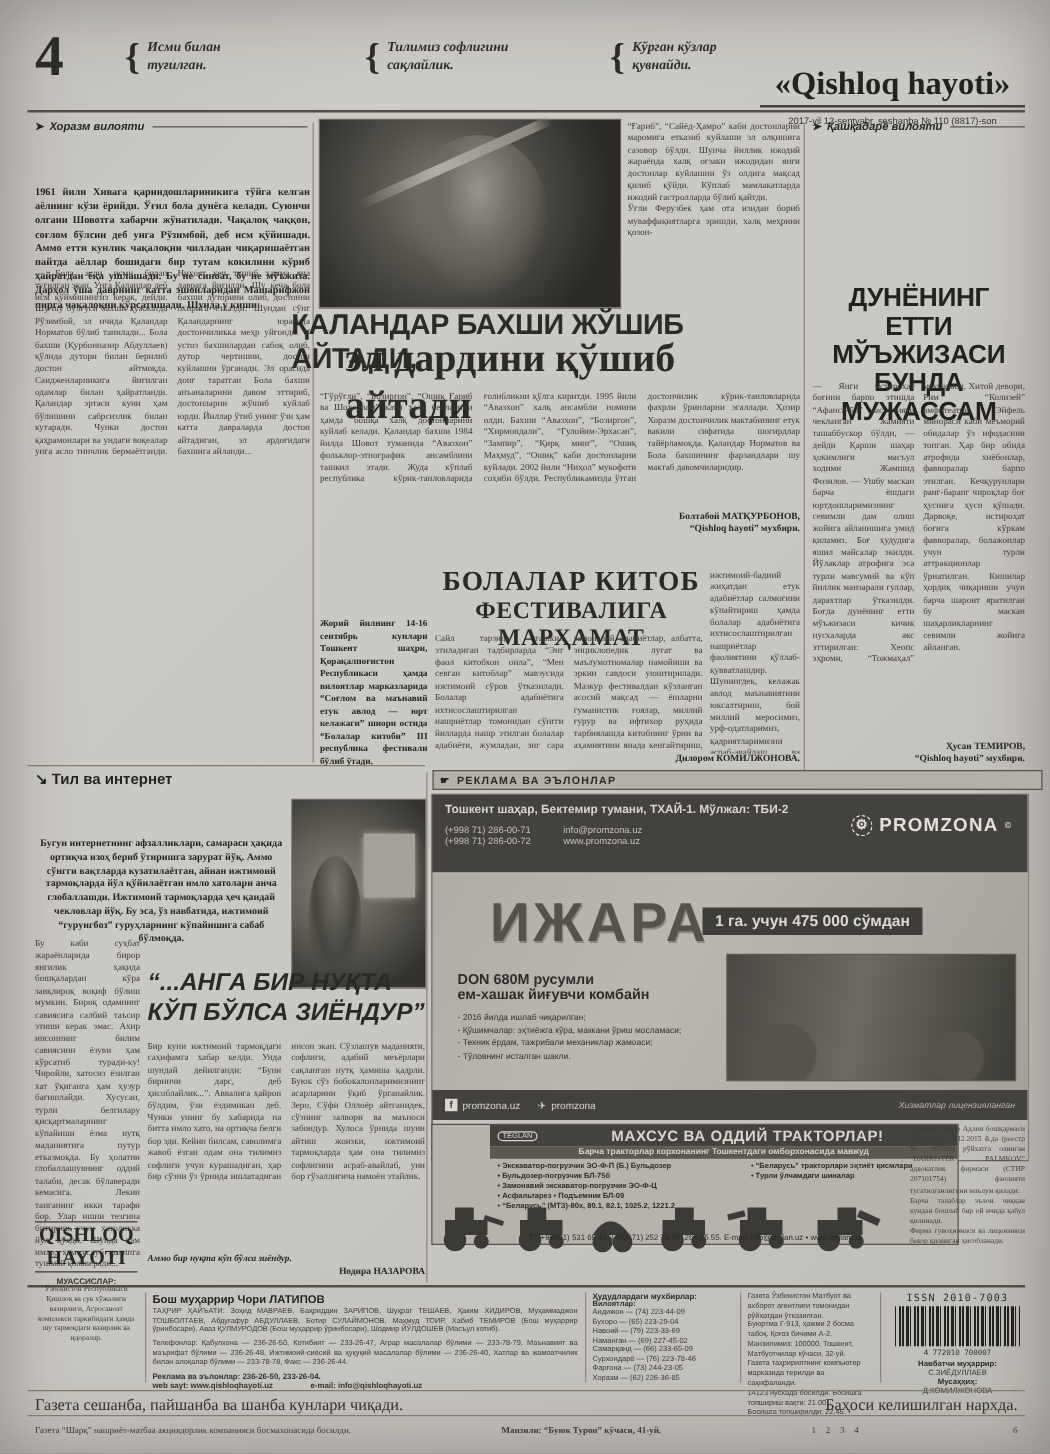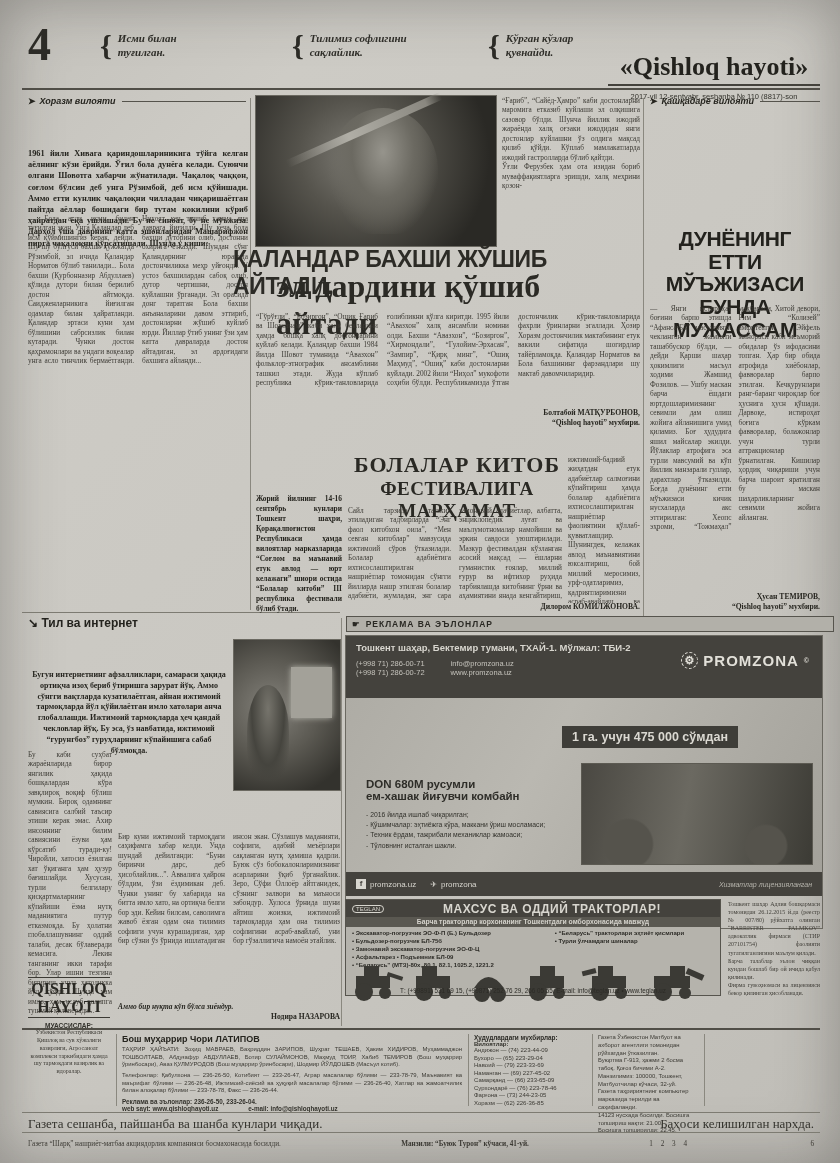--- a/index.html
+++ b/index.html
@@ -118,20 +118,24 @@
   </div>
   <div class="abs lead" style="left:30px;top:634px;width:198px;height:112px;font-size:8px;text-align:center;overflow:hidden;">Бугун интернетнинг афзалликлари, самараси ҳақида ортиқча изоҳ бериб ўтиришга зарурат йўқ. Аммо сўнгги вақтларда кузатилаётган, айнан ижтимоий тармоқларда йўл қўйилаётган имло хатолари анча глобаллашди. Ижтимоий тармоқларда ҳеч қандай чекловлар йўқ. Бу эса, ўз навбатида, ижтимоий “гурунгбоз” гуруҳларнинг кўпайишига сабаб бўлмоқда.</div>
 
   <div class="abs photo" style="left:234px;top:640px;width:106px;height:150px;background:radial-gradient(circle at 35% 45%, #84827b 0%, #5b5952 45%, #33322d 85%);">
     <div style="position:absolute;right:8%;top:18%;width:38%;height:34%;background:#a3a199;box-shadow:0 0 6px #b5b3ab;"></div>
     <div style="position:absolute;left:12%;top:30%;width:40%;height:64%;background:radial-gradient(ellipse at 50% 25%, #76746c 0%, #45443e 55%, transparent 85%);border-radius:50% 50% 30% 30%;"></div>
   </div>
 
   <div class="abs body-txt j" style="left:28px;top:750px;width:84px;height:278px;overflow:hidden;">Бу каби суҳбат жараёнларида бирор янгилик ҳақида бошқалардан кўра завқлироқ воқиф бўлиш мумкин. Бироқ одамнинг савиясига салбий таъсир этиши керак эмас. Ахир инсоннинг билим савиясини ёзуви ҳам кўрсатиб туради-ку! Чиройли, хатосиз ёзилган хат ўқиганга ҳам ҳузур бағишлайди. Хусусан, турли белгилару қисқартмаларнинг кўпайиши ёзма нутқ маданиятига путур етказмоқда. Бу ҳолатни глобаллашувнинг оддий талаби, десак бўлаверади кемасига. Лекин танганинг икки тарафи бор. Улар ишни тезгина битириш учун хатоликка йўл қўяди. Шунда ҳам имло, ҳам услуб қолипга тушмай қолаверади...</div>
 
+  <div class="abs h-sans" style="left:118px;top:774px;width:224px;font-style:italic;font-size:19.5px;line-height:1.25;color:#2a2924;">
+    <div>“...АНГА БИР НУҚТА</div>
+    <div>КЎП БЎЛСА ЗИЁНДУР”</div>
+  </div>
 
   <div class="abs body-txt j c2" style="left:118px;top:832px;width:222px;height:170px;overflow:hidden;">Бир куни ижтимоий тармоқдаги саҳифамга хабар келди. Унда шундай дейилганди: “Буни биринчи дарс, деб ҳисоблайлик...”. Аввалига ҳайрон бўлдим, ўзи ёздимикан деб. Чунки унинг бу хабарида на битта имло хато, на ортиқча белги бор эди. Кейин билсам, саволимга жавоб ёзган одам она тилимиз софлиги учун курашадиган, ҳар бир сўзни ўз ўрнида ишлатадиган инсон экан. Сўзлашув маданияти, софлиги, адабий меъёрлари сақланган нутқ ҳамиша қадрли. Буюк сўз бобокалонларимизнинг асарларини ўқиб ўрганайлик. Зеро, Сўфи Оллоёр айтганидек, сўзнинг залвори ва маъноси забондур. Хулоса ўрнида шуни айтиш жоизки, ижтимоий тармоқларда ҳам она тилимиз софлигини асраб-авайлаб, уни бор гўзаллигича намоён этайлик.</div>
   <div class="abs" style="left:118px;top:1002px;width:130px;font-size:7.4px;font-weight:bold;font-style:italic;color:#26251f;">Аммо бир нуқта кўп бўлса зиёндур.</div>
   <div class="abs byline" style="left:214px;top:1012px;width:126px;">Нодира НАЗАРОВА</div>
 
   <div class="abs" style="left:346px;top:616px;width:476px;height:14px;background:#b2b0a9;border:1px solid #56544d;display:flex;align-items:center;gap:5px;padding:0 5px;font-family:'Liberation Sans',sans-serif;font-weight:bold;font-size:8.5px;letter-spacing:1px;color:#2a2924;">
     <span>☛</span>
     <span>РЕКЛАМА ВА ЭЪЛОНЛАР</span>
   </div>
 
@@ -149,20 +153,21 @@
         </div>
       </div>
       <div style="position:absolute;right:12px;top:16px;display:flex;align-items:center;gap:5px;font-weight:bold;font-size:15px;letter-spacing:1px;color:#e2e0d9;">
         <span class="gear" style="border:1px dashed #e2e0d9;">⚙</span>
         <span>PROMZONA</span>
           <sup style="font-size:7px;">©</sup>
       </div>
     </div>
 
     <div style="height:174px;background:linear-gradient(120deg,#aeaca5 0%,#bab8b1 40%,#a3a19a 100%);position:relative;">
+      <div class="h-sans" style="position:absolute;left:46px;top:16px;font-size:44px;letter-spacing:3px;color:#54524b;text-shadow:1px 1px 0 #8a887f;">ИЖАРА</div>
       <div style="position:absolute;left:216px;top:28px;background:#3e3d38;color:#dbd9d2;font-family:'Liberation Sans',sans-serif;font-weight:bold;font-size:12.5px;padding:4px 10px;">1 га. учун 475 000 сўмдан</div>
       <div style="position:absolute;left:20px;top:80px;font-family:'Liberation Sans',sans-serif;font-weight:bold;font-size:11.5px;color:#2e2d28;">
         <div>DON 680M русумли</div>
         <div>ем-хашак йиғувчи комбайн</div>
       </div>
       <div style="position:absolute;left:20px;top:112px;width:200px;font-family:'Liberation Sans',sans-serif;font-size:6.8px;line-height:1.5;color:#33322c;">
         <div>- 2016 йилда ишлаб чиқарилган;</div>
         <div>- Қўшимчалар: эҳтиёжга кўра, маккани ўриш мосламаси;</div>
         <div>- Техник ёрдам, тажрибали механиклар жамоаси;</div>
         <div>- Тўловнинг исталган шакли.</div>
@@ -176,21 +181,21 @@
         <span>promzona.uz</span>
       </span>
       <span style="display:flex;align-items:center;gap:4px;">
         <span>✈</span>
         <span>promzona</span>
       </span>
       <span style="margin-left:auto;font-style:italic;font-size:7px;color:#b5b3ab;">Хизматлар лицензияланган</span>
     </div>
   </div>
 
-  <div class="abs" style="left:346px;top:900px;width:374px;height:95px;box-shadow:0 0 0 1px #56544d;background:#b5b3ac;">
+  <div class="abs" style="left:346px;top:900px;width:374px;height:95px;box-shadow:0 0 0 1px #56544d;background:#b5b3ac;padding-left:46px;">
     <div class="bar-dark" style="height:17px;display:flex;align-items:center;gap:6px;padding:0 6px;font-family:'Liberation Sans',sans-serif;">
       <span style="font-size:6px;border:1px solid #d8d6cf;border-radius:6px;padding:0 3px;">TEGLAN</span>
       <span style="flex:1;text-align:center;font-weight:bold;font-size:12px;letter-spacing:.5px;">МАХСУС ВА ОДДИЙ ТРАКТОРЛАР!</span>
     </div>
     <div style="height:10px;background:#5a5851;color:#d5d3cc;text-align:center;font-family:'Liberation Sans',sans-serif;font-weight:bold;font-size:6.8px;line-height:10px;">Барча тракторлар корхонанинг Тошкентдаги омборхонасида мавжуд</div>
     <div style="display:flex;gap:8px;padding:2px 6px;font-family:'Liberation Sans',sans-serif;font-weight:bold;font-size:6px;line-height:1.35;color:#2c2b26;">
       <div class="prelines" style="width:55%;">• Экскаватор-погрузчик ЭО-Ф-П (Б.) Бульдозер
 • Бульдозер-погрузчик БЛ-75б
 • Замонавий экскаватор-погрузчик ЭО-Ф-Ц
 • Асфальтарез   • Подъемник БЛ-09
@@ -290,20 +295,29 @@
 
   <div class="abs prelines" style="left:598px;top:1034px;width:100px;font-family:'Liberation Sans',sans-serif;font-size:5.9px;line-height:1.32;color:#3c3a34;">Газета Ўзбекистон Матбуот ва ахборот агентлиги томонидан рўйхатдан ўтказилган.
 Буюртма Г-913, ҳажми 2 босма табоқ. Қоғоз бичими А-2.
 Манзилимиз: 100000, Тошкент, Матбуотчилар кўчаси, 32-уй.
 Газета таҳририятнинг компьютер марказида терилди ва саҳифаланди.
 14123 нусхада босилди. Босишга топшириш вақти: 21.00.
 Босишга топширилди: 22.45.</div>
 
   <div class="abs vrule" style="left:704px;top:1034px;height:72px;"></div>
 
+  <div class="abs" style="left:712px;top:1034px;width:108px;text-align:center;font-family:'Liberation Sans Mono','DejaVu Sans Mono',monospace;">
+    <div style="font-size:8px;letter-spacing:1px;color:#2c2b26;">ISSN 2010-7003</div>
+    <div class="barcode" style="margin:2px 4px;"></div>
+    <div style="font-size:6px;color:#33322c;">4  772010  700007</div>
+    <div style="font-family:'Liberation Sans',sans-serif;font-weight:bold;font-size:6.2px;margin-top:2px;color:#2c2b26;">Навбатчи муҳаррир:</div>
+    <div style="font-family:'Liberation Sans',sans-serif;font-size:6.2px;color:#33322c;">С.ЗИЁДУЛЛАЕВ</div>
+    <div style="font-family:'Liberation Sans',sans-serif;font-weight:bold;font-size:6.2px;color:#2c2b26;">Мусаҳҳиҳ:</div>
+    <div style="font-family:'Liberation Sans',sans-serif;font-size:6.2px;color:#33322c;">Д.КОМИЛЖОНОВА</div>
+  </div>
 
   <div class="abs hrule" style="left:22px;top:1112px;width:798px;"></div>
   <div class="abs" style="left:28px;top:1116px;width:786px;display:flex;justify-content:space-between;font-size:13px;color:#33322c;">
     <span>Газета сешанба, пайшанба ва шанба кунлари чиқади.</span>
     <span>Баҳоси келишилган нархда.</span>
   </div>
   <div class="abs hrule" style="left:22px;top:1132px;width:798px;"></div>
   <div class="abs" style="left:28px;top:1140px;width:786px;display:flex;justify-content:space-between;gap:10px;font-size:7.2px;color:#3c3a34;">
     <span>Газета “Шарқ” нашриёт-матбаа акциядорлик компанияси босмахонасида босилди.</span>
     <span style="font-weight:bold;">Манзили: “Буюк Турон” кўчаси, 41-уй.</span>

